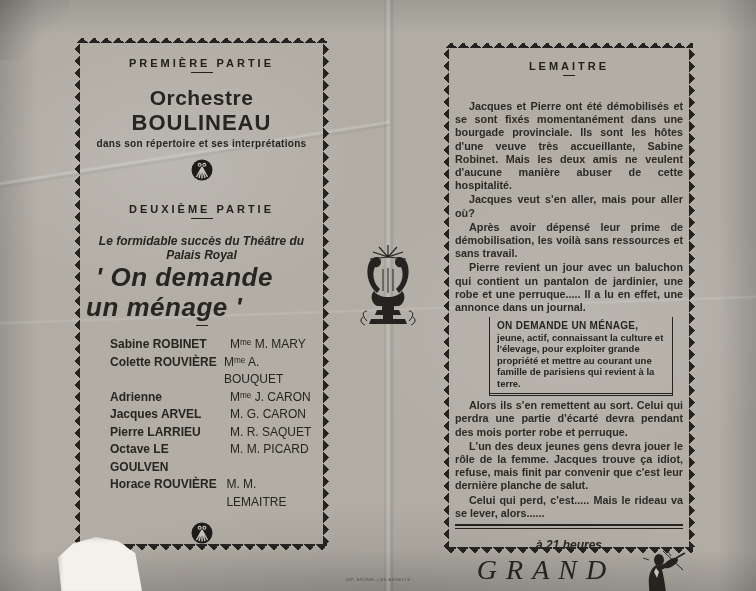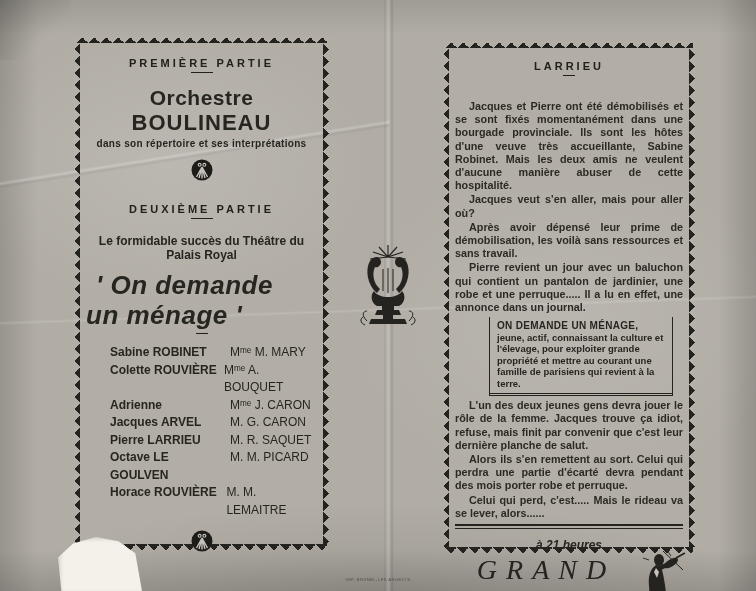--- a/index.html
+++ b/index.html
@@ -47,22 +47,22 @@
   .part-heading{font-size:11px;font-weight:bold;letter-spacing:3px;color:#222019;}
   .dash{width:22px;border-top:1.5px solid #222019;margin:3px auto 0;}
   .dash.small{width:12px;}
 
   
   .orch-title{margin-top:13px;font-weight:bold;font-size:21px;letter-spacing:.5px;}
   .orch-title .fam{font-size:22px;letter-spacing:1px;}
   .orch-sub{font-size:10px;font-weight:bold;margin-top:2px;letter-spacing:.3px;}
   .emblem{margin-top:9px;}
   .p2{margin-top:17px;}
-  .intro{margin-top:15px;font-weight:bold;font-size:12px;}
-  .play-title{margin-top:8px;font-weight:bold;font-style:italic;font-size:26px;line-height:30px;letter-spacing:.5px;}
+  .intro{margin-top:15px;font-style:italic;font-weight:bold;font-size:12px;}
+  .play-title{margin-top:0;font-weight:bold;font-style:italic;font-size:26px;line-height:30px;letter-spacing:.5px;}
   .play-title .l1{text-align:left;padding-left:10px;}
   .play-title .l2{text-align:left;padding-right:28px;}
   .play-sub{margin-top:5px;font-size:10.5px;font-weight:bold;}
   .cast{margin:10px 0 0 24px;text-align:left;}
   .cast-row{display:flex;font-size:12px;line-height:17.5px;}
   .cast-role{width:120px;font-weight:bold;}
   .cast-actor{font-weight:normal;}
 
   
   .analyse-wrap{margin-top:10px;}
@@ -197,33 +197,33 @@
       </g>
     </svg>
   </div>
 
   <div class="page right">
     <div class="bz t"></div>
     <div class="bz b"></div>
     <div class="bz l"></div>
     <div class="bz r"></div>
     <div class="content">
-      <div class="part-heading analyse-wrap">LARRIEU</div>
+      <div class="part-heading analyse-wrap">LEMAITRE</div>
       <div class="dash small"></div>
 
       <div class="rp-text">
         <p>Jacques et Pierre ont été démobilisés et se sont fixés momentanément dans une bourgade provinciale. Ils sont les hôtes d'une veuve très accueillante, Sabine Robinet. Mais les deux amis ne veulent d'aucune manière abuser de cette hospitalité.</p>
         <p>Jacques veut s'en aller, mais pour aller où?</p>
         <p>Après avoir dépensé leur prime de démobilisation, les voilà sans ressources et sans travail.</p>
         <p>Pierre revient un jour avec un baluchon qui contient un pantalon de jardinier, une robe et une perruque..... Il a lu en effet, une annonce dans un journal.</p>
 
         <div class="adbox"><span class="lead">ON DEMANDE UN MÉNAGE,</span><span> jeune, actif, connaissant la culture et l'élevage, pour exploiter grande propriété et mettre au courant une famille de parisiens qui revient à la terre.</span></div>
 
+        <p>Alors ils s'en remettent au sort. Celui qui perdra une partie d'écarté devra pendant des mois porter robe et perruque.</p>
         <p>L'un des deux jeunes gens devra jouer le rôle de la femme. Jacques trouve ça idiot, refuse, mais finit par convenir que c'est leur dernière planche de salut.</p>
-        <p>Alors ils s'en remettent au sort. Celui qui perdra une partie d'écarté devra pendant des mois porter robe et perruque.</p>
         <p>Celui qui perd, c'est..... Mais le rideau va se lever, alors......</p>
       </div>
 
       <div class="bigrule"></div>
 
       <div class="showtime">à 21 heures</div>
 
       <div class="bal">
         <div class="bal-title">GRAND BAL</div>
 

